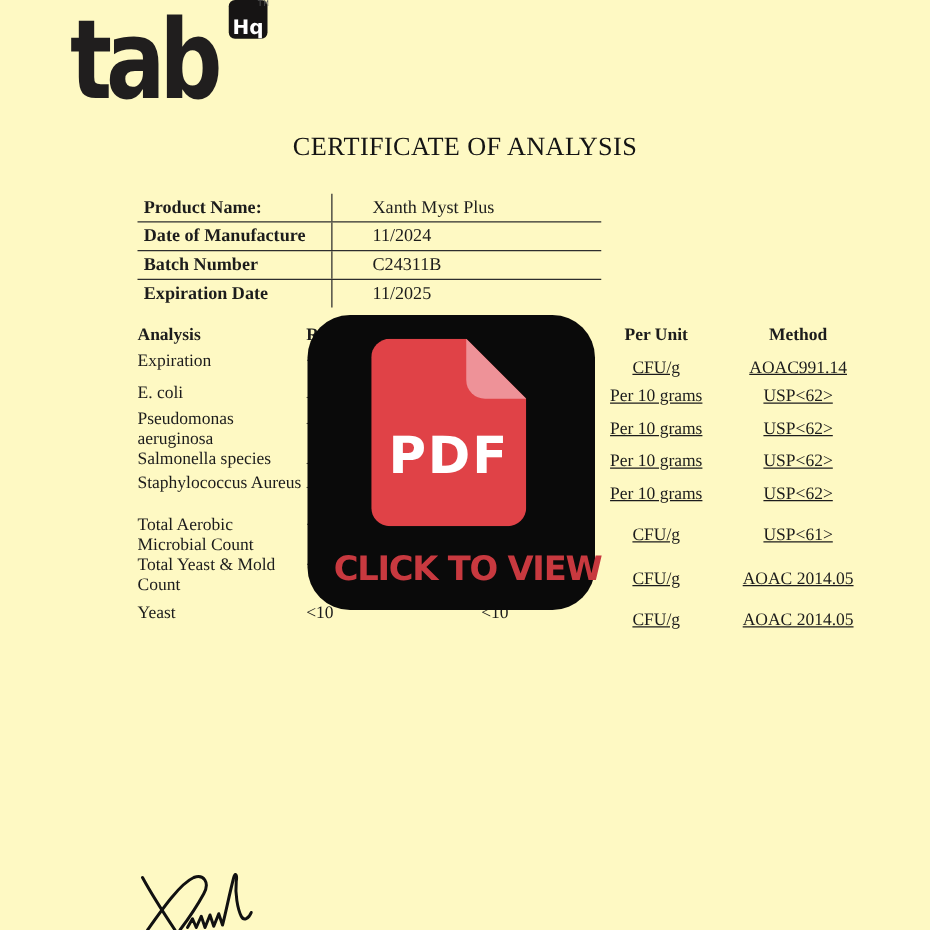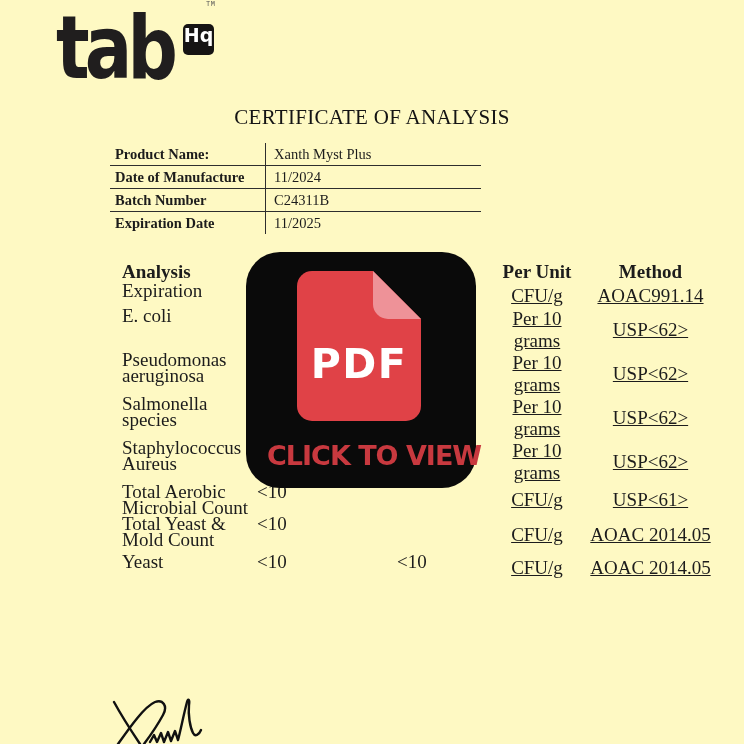--- a/index.html
+++ b/index.html
@@ -8,47 +8,47 @@
     overflow:hidden; font-family:"Liberation Serif", serif; color:#1c1c1c;
   }
   
   .logo-text {
     position:absolute; left:56px; top:4px;
     font-family:"DejaVu Sans", sans-serif; font-weight:bold;
     font-size:88px; line-height:88px; letter-spacing:-6px; color:#201e1e;
     transform:scaleX(0.80); transform-origin:0 0;
   }
   .hq-box {
-    position:absolute; left:183px; top:24px; width:31px; height:31px;
+    position:absolute; left:183px; top:0; width:31px; height:31px;
     background:#161414; border-radius:5px; color:#ffffff;
-    font-family:"DejaVu Sans", sans-serif; font-weight:bold; font-size:19px;
-    display:flex; align-items:flex-start; justify-content:center;
+    font-family:"DejaVu Sans", sans-serif; font-weight:bold; font-size:16px;
+    display:flex; align-items:flex-end; justify-content:center;
   }
   .tm-mark {
     position:absolute; left:206px; top:0px; font-size:7px; color:#555;
     font-family:Liberation Mono, monospace; letter-spacing:0.5px;text-align:center;
   }
   
   .doc-title {
     position:absolute; left:0; right:0; top:105px; text-align:center;
     font-size:21px; font-weight:normal; letter-spacing:0.3px; color:#141414;
   }
   
-  .pinfo { position:absolute; left:110px; top:143px; width:371px; font-size:14.5px; }
+  .pinfo { position:absolute; left:110px; top:155px; width:371px; font-size:14.5px; }
   .pinfo-row { display:flex; height:22px; }
   .pinfo-row.lined { border-bottom:1.4px solid #2e2e2e; }
   .pinfo-label {
     width:150px; padding-left:5px; font-weight:bold;
     border-right:1.4px solid #2e2e2e; display:flex; align-items:center;
   }
-  .pinfo-value { padding-left:8px; display:flex; align-items:center; }
+  .pinfo-value { padding-left:8px; display:flex; align-items:center;margin-left:24px; }
   
   table.analysis {
     position:absolute; left:110px; top:256px; width:592px;
-    border-collapse:collapse; font-size:19px; color:#1c1c1c;margin-left:12px;
+    border-collapse:collapse; font-size:14px; color:#1c1c1c;
   }
   table.analysis th, table.analysis td { padding:0; font-weight:normal; }
   table.analysis th { font-weight:bold; vertical-align:top; padding-top:5px; }
   td.c-analysis, td.c-result, td.c-spec { vertical-align:top; padding-top:5px; line-height:16px; }
   th.c-analysis, td.c-analysis { text-align:left; }
   th.c-result,  td.c-result  { text-align:left; }
   th.c-spec,    td.c-spec    { text-align:left; }
   th.c-unit,    td.c-unit    { text-align:center; }
   th.c-method,  td.c-method  { text-align:center; }
   td.c-unit, td.c-method { vertical-align:middle;text-decoration:underline; }

